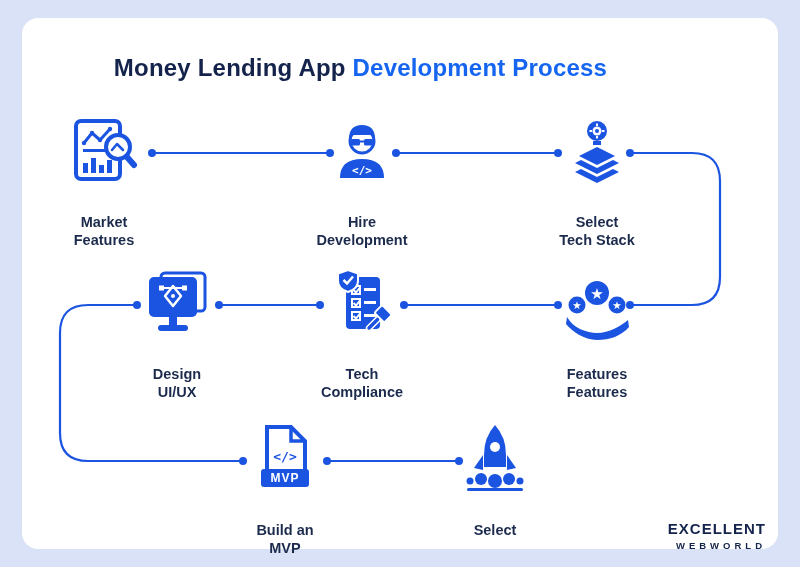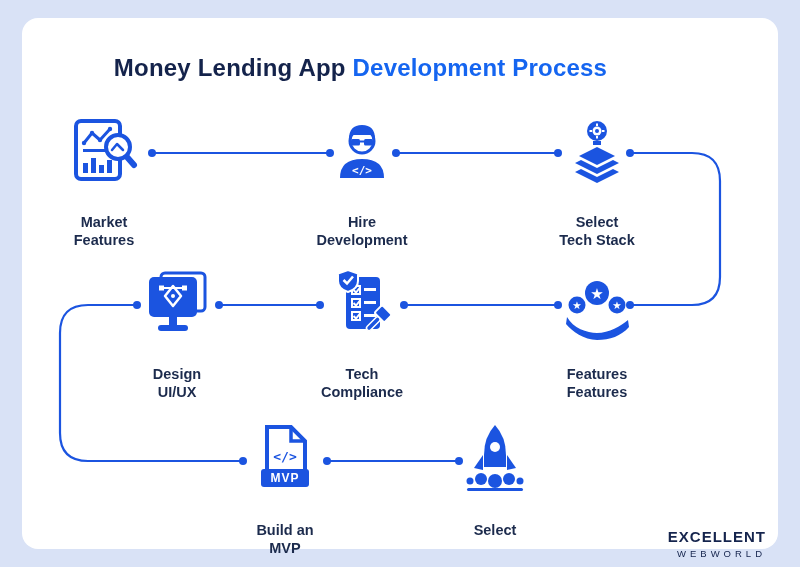--- a/index.html
+++ b/index.html
@@ -27,22 +27,22 @@
   }
   .step .icon-wrap { width:80px; height:80px; margin:0 auto; }
   .step .label {
     margin-top:20px; font-size:14.5px; font-weight:bold;
     color:#1c2b4d; line-height:18px;
   }
   .logo {
     position:absolute; top:520px; right:34px; text-align:right;
     color:#15244d; z-index:3;
   }
-  .logo .l1 { font-size:15px; font-weight:bold; letter-spacing:1px;margin-top:8px; }
-  .logo .l2 { font-size:9.5px; font-weight:normal; letter-spacing:4px; margin-top:3px; }
+  .logo .l1 { font-size:15px; font-weight:bold; letter-spacing:1px; }
+  .logo .l2 { font-size:9.5px; font-weight:bold; letter-spacing:4px; margin-top:3px; }
 </style>
 </head>
 <body>
 
 <div class="card"></div>
 
 <div class="title">
   <span class="navy">Money Lending App </span><span class="blue">Development Process</span>
 </div>
 

